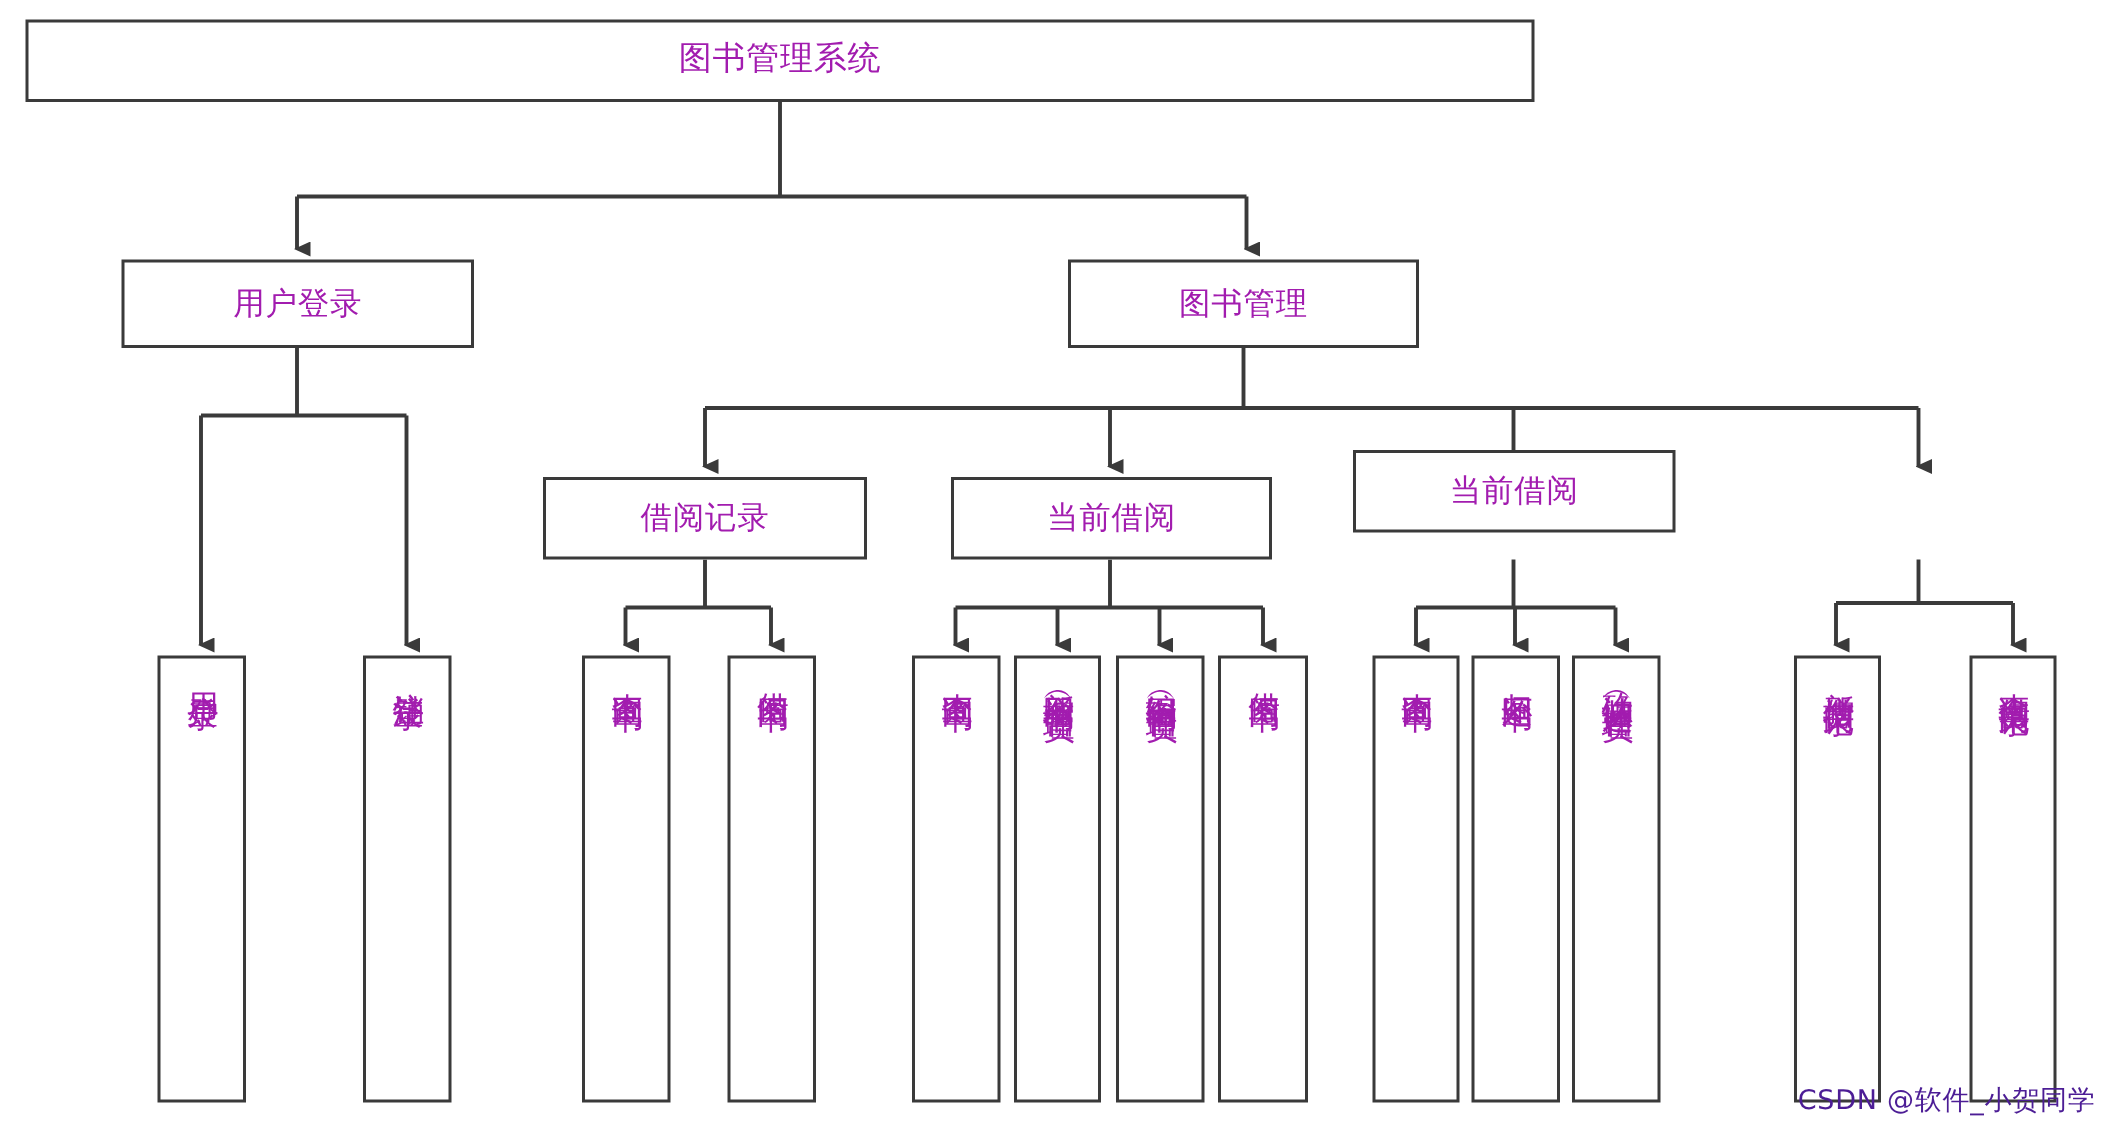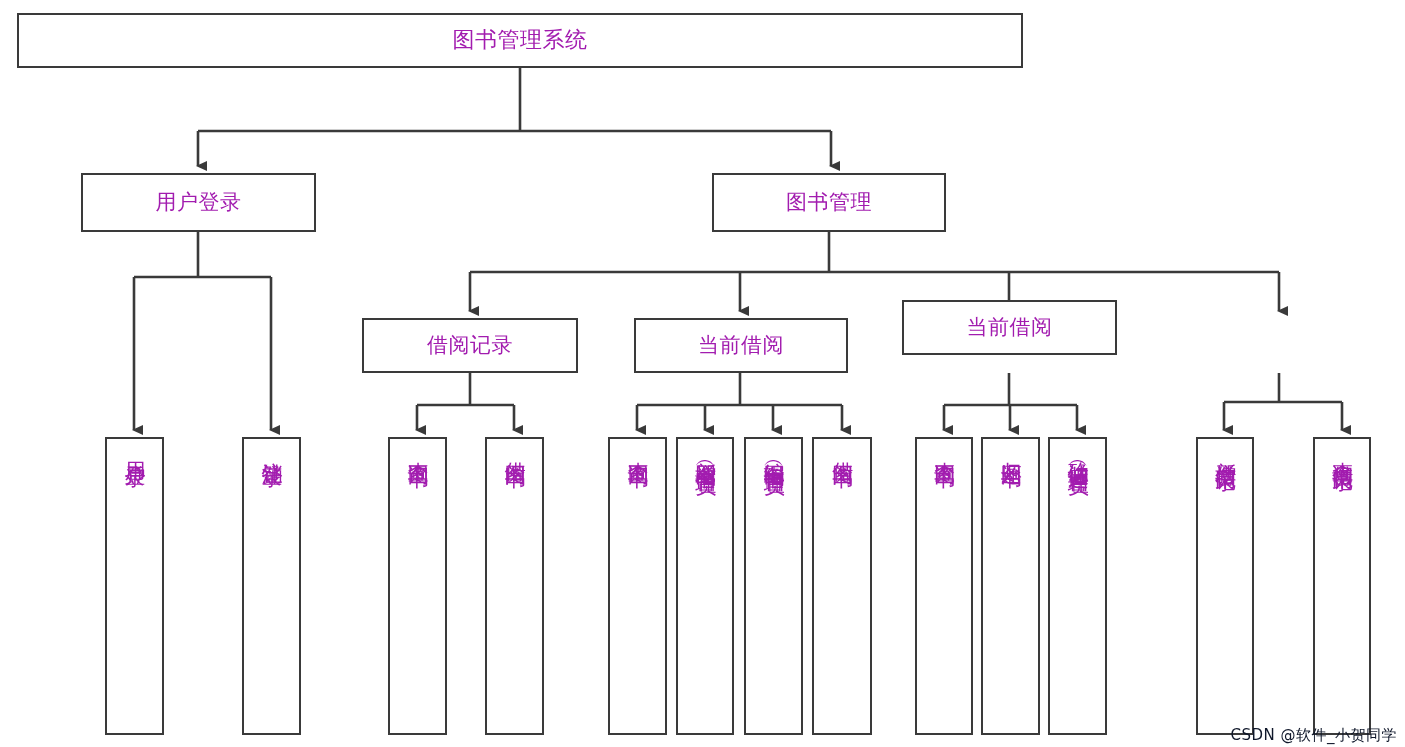--- a/index.html
+++ b/index.html
@@ -55,22 +55,22 @@
     text-orientation: upright;
     font-size: 21px;
     letter-spacing: 2px;
     white-space: nowrap;
   }
   .node.root .lbl { font-size: 22px; }
   .watermark {
     position: absolute;
     right: 8px;
     bottom: 2px;
-    font-size: 15px;
-    color: #0f172a;
+    font-size: 18px;
+    color: #4c1d95;
     letter-spacing: 0.5px;
     white-space: nowrap;
   }
 </style>
 </head>
 <body>
 
 <div id="canvas">
 
   <svg id="wires" viewBox="0 0 1405 747">

